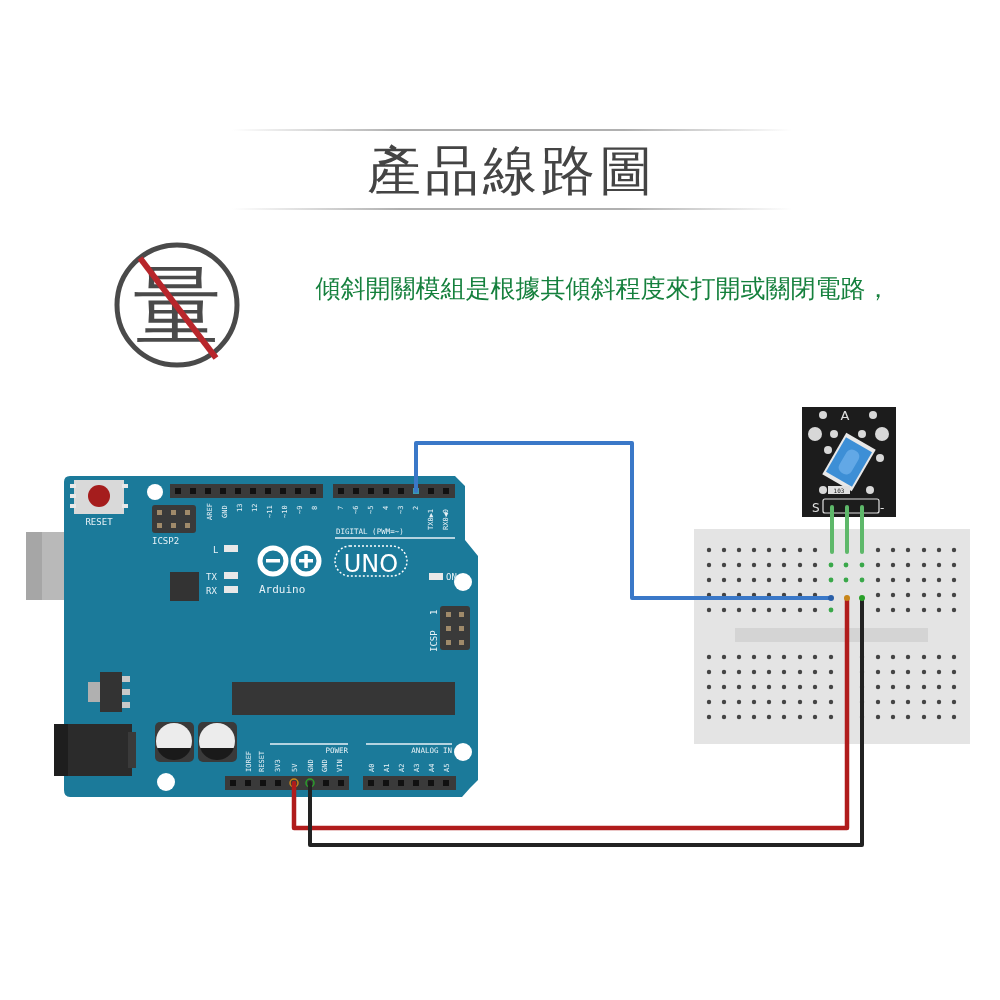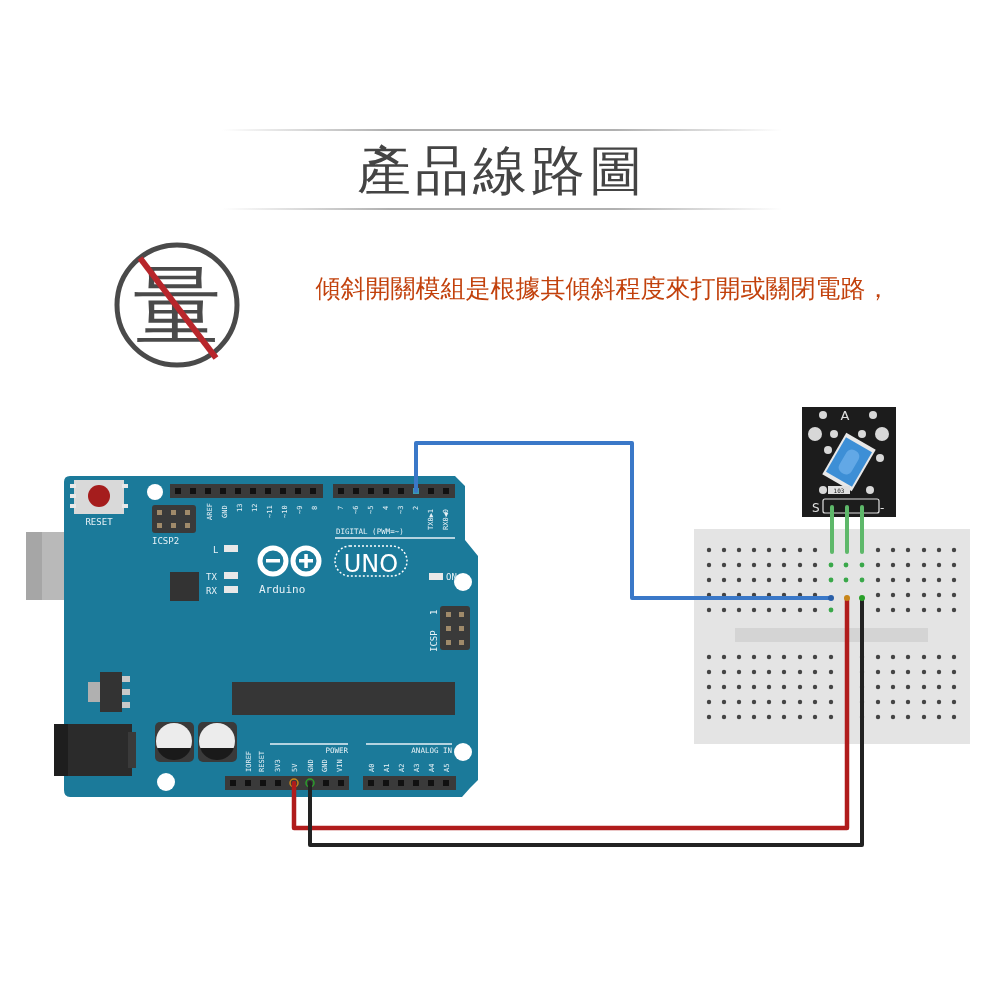--- a/index.html
+++ b/index.html
@@ -1,28 +1,28 @@
 <!DOCTYPE html>
 <html><head>
 <meta charset="utf-8">
 <style>
   html, body { margin: 0; padding: 0; background: #ffffff; }
   body { width: 1000px; height: 1000px; position: relative; overflow: hidden;
          font-family: "DejaVu Sans", sans-serif; }
-  .title-wrap { position: absolute; left: 222px; top: 126px; width: 560px; height: 90px; }
+  .title-wrap { position: absolute; left: 232px; top: 126px; width: 560px; height: 90px; }
   .rule { position: absolute; left: 0; width: 560px; height: 2px;
           background: linear-gradient(to right, rgba(180,180,180,0), #b0b0b0 30%, #b0b0b0 70%, rgba(180,180,180,0)); }
   .rule.top { top: 3px; }
   .rule.bottom { top: 82px; }
   .title { position: absolute; left: 0; top: 10px; width: 560px; text-align: center;
            font-size: 54px; color: #444; letter-spacing: 4px; line-height: 70px;
            font-family: "DejaVu Sans", sans-serif; }
   .note-icon { position: absolute; left: 112px; top: 240px; width: 130px; height: 130px; }
   .note-text { position: absolute; left: 258px; top: 270px; width: 690px; text-align: center;
-               font-size: 25px; color: #c2410c; line-height: 38px; }
+               font-size: 25px; color: #15803d; line-height: 38px; }
   .note-text div { white-space: nowrap; }
   svg.circuit { position: absolute; left: 0; top: 0; }
   .pcb-label { font-family: "DejaVu Sans Mono", monospace; fill: #e8f2f7; }
 </style>
 </head>
 <body>
 
 <div class="title-wrap">
   <div class="rule top"></div>
   <div class="title">產品線路圖</div>

